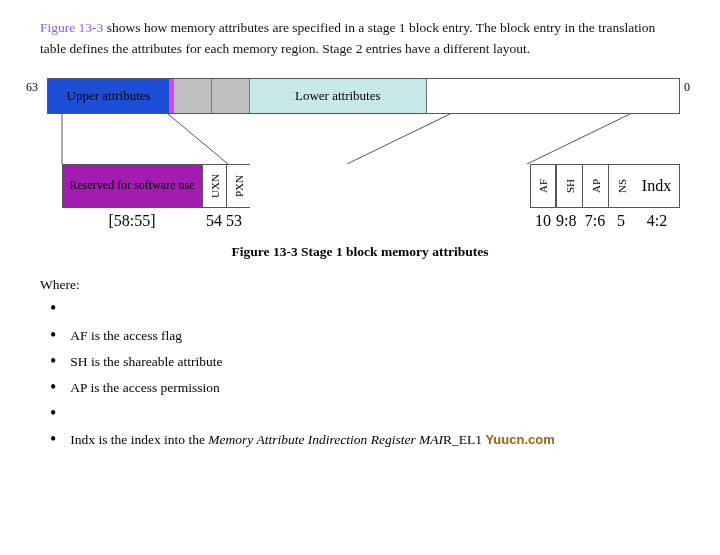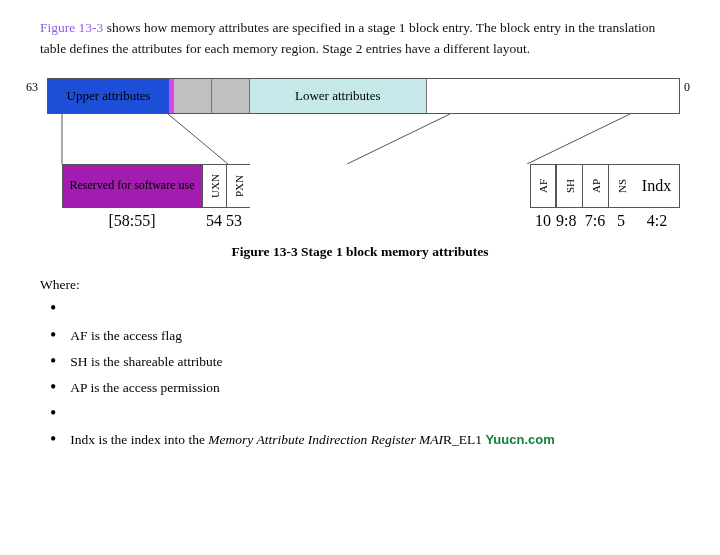--- a/index.html
+++ b/index.html
@@ -254,21 +254,21 @@
     .bullet-dot {
       font-size: 18px;
       margin-right: 14px;
       margin-top: -3px;
       line-height: 1.4;
     }
     em {
       font-style: italic;
     }
     .watermark {
-      color: #15803d;
+      color: #a16207;
       font-family: Arial, sans-serif;
       font-size: 13px;
       font-weight: bold;
     }
   </style>
 </head>
 <body>
 
 <p class="intro-text">
   <a class="fig-link">Figure 13-3</a><span> shows how memory attributes are specified in a stage 1 block entry. The block entry in the translation table defines the attributes for each memory region. Stage 2 entries have a different layout.</span>

